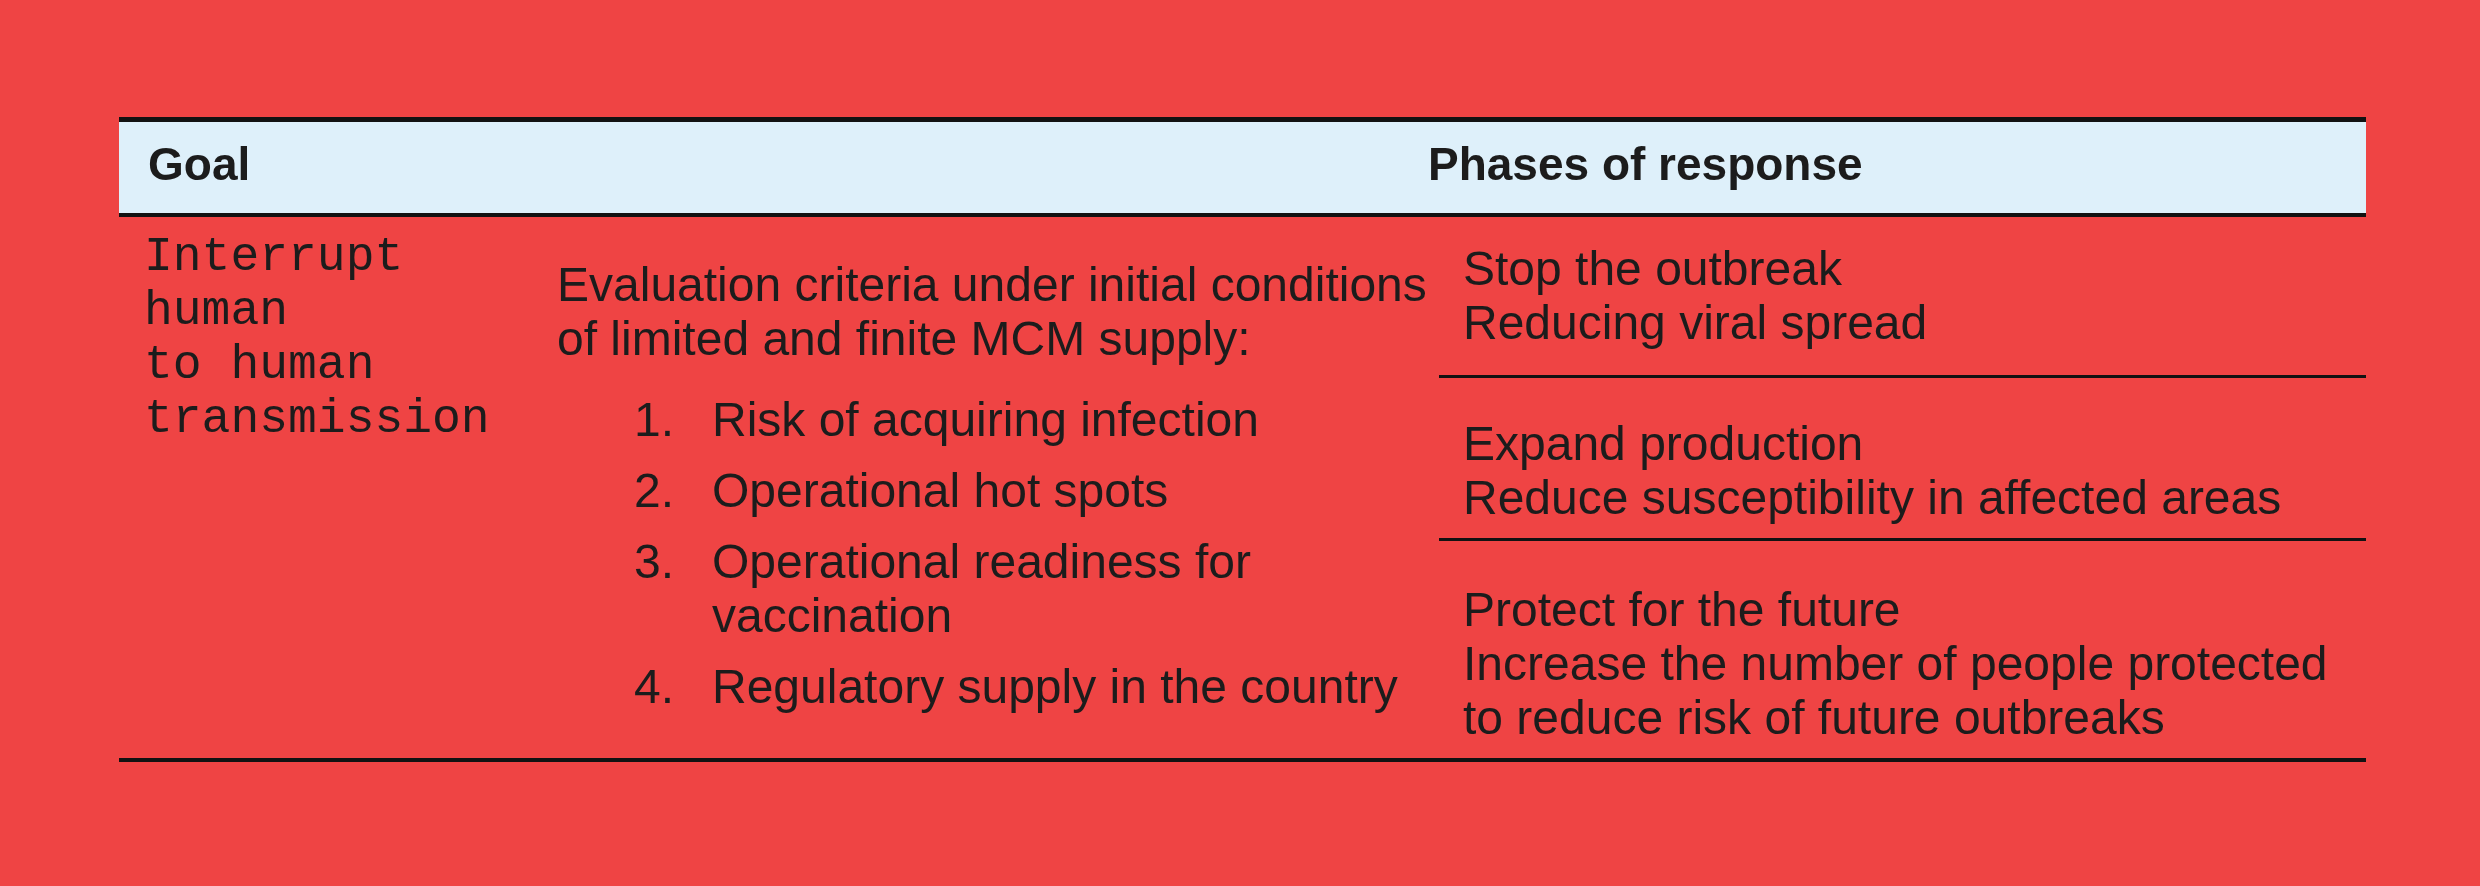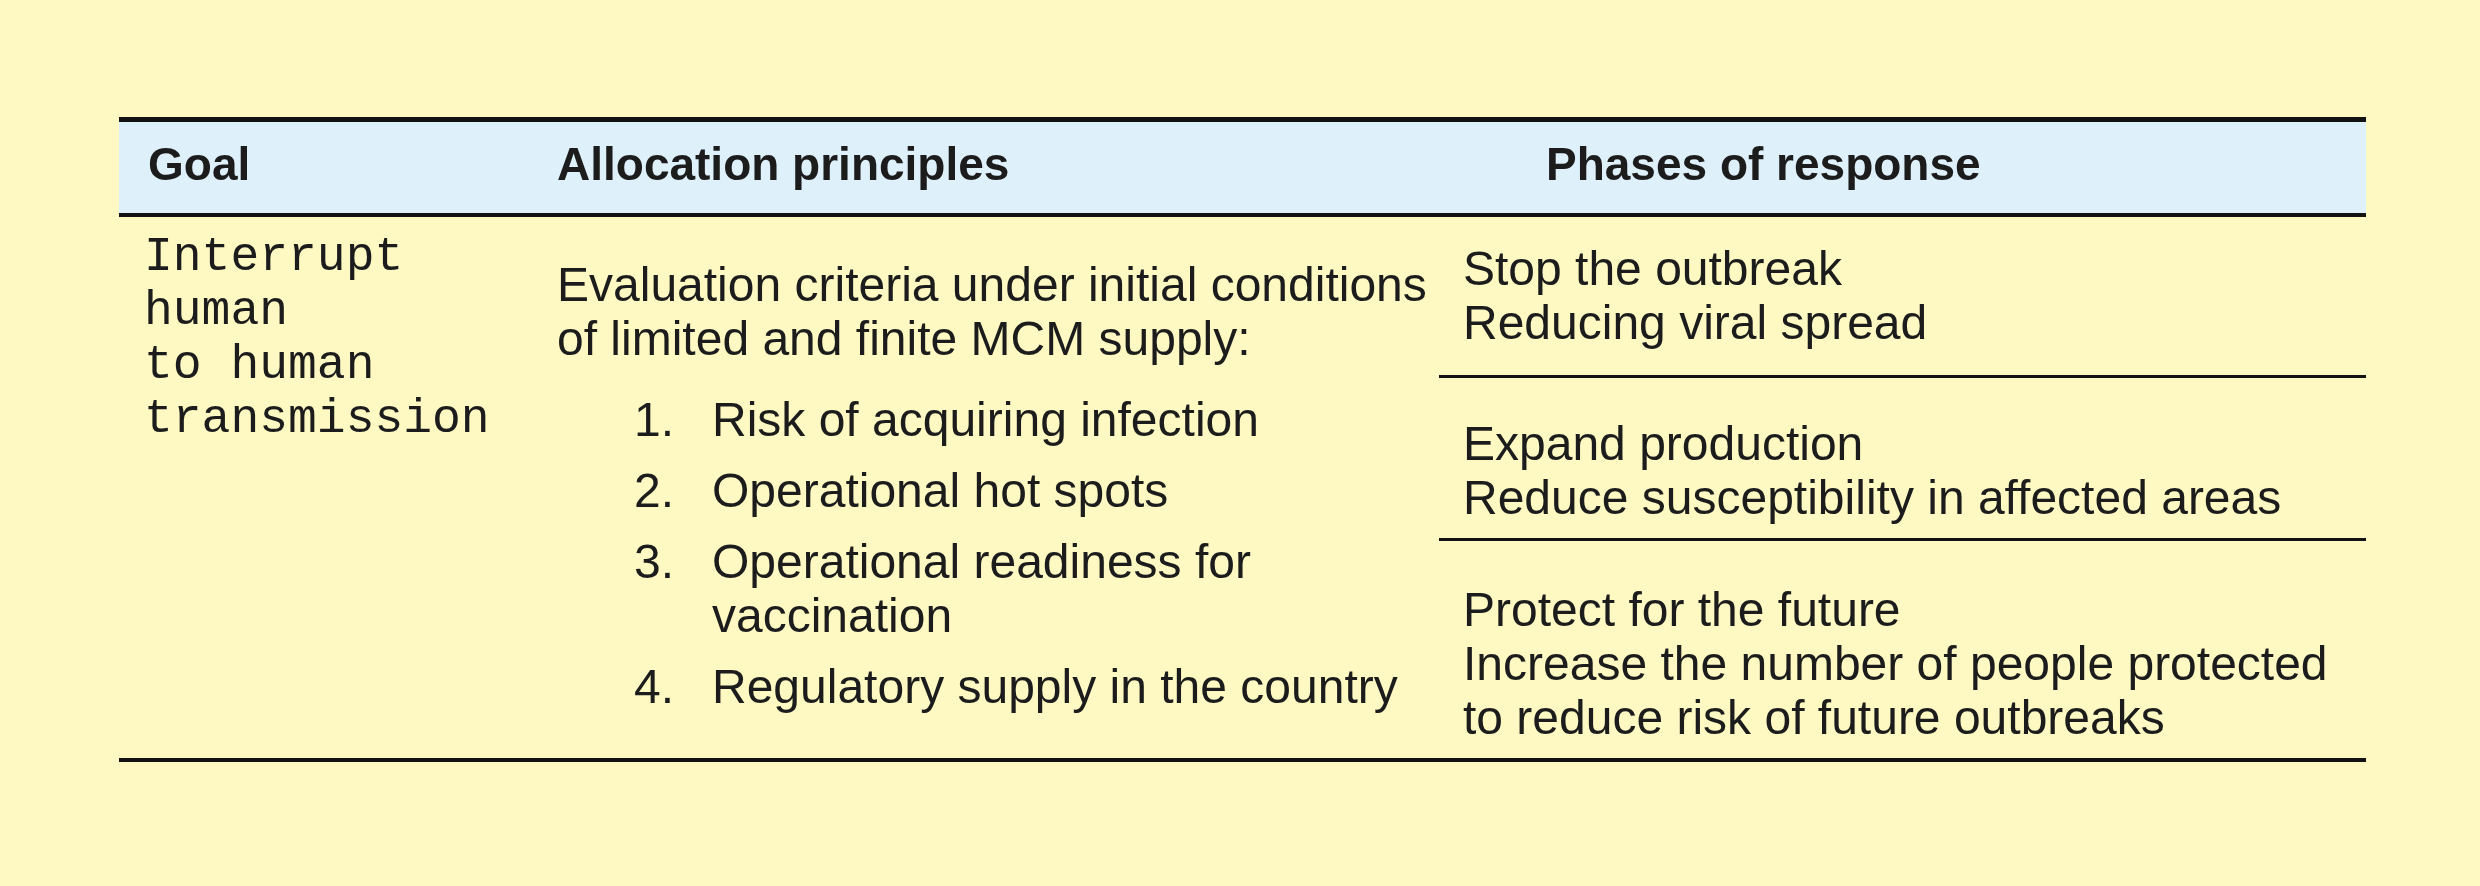--- a/index.html
+++ b/index.html
@@ -1,21 +1,21 @@
 <!DOCTYPE html>
 <html><head>
 <meta charset="utf-8">
 <style>
   * { margin: 0; padding: 0; box-sizing: border-box; }
   html, body { background: #ffffff; }
   .page {
     position: relative;
     width: 2480px;
     height: 886px;
-    background: #fef9c3;
+    background: #ef4444;
     font-family: "Liberation Sans", "DejaVu Sans", sans-serif;
     color: #1c1c1c;
     overflow: hidden;
   }
   .rule {
     position: absolute;
     background: #121212;
   }
   .rule.top          { left: 119px; top: 117px; width: 2247px; height: 5px; }
   .rule.header-bottom{ left: 119px; top: 213px; width: 2247px; height: 4px; }
@@ -32,21 +32,21 @@
   .header-label {
     position: absolute;
     top: 137px;
     font-size: 46px;
     font-weight: bold;
     line-height: 54px;
     white-space: nowrap;
   }
   .header-label.c1 { left: 148px; }
   .header-label.c2 { left: 557px; }
-  .header-label.c3 { left: 1546px; text-align: right; }
+  .header-label.c3 { left: 1428px; text-align: right; }
 
   .cell-text {
     position: absolute;
     font-size: 48px;
     line-height: 54px;
     white-space: pre-line;
   }
   .goal-cell   { left: 144px; top: 230px; width: 400px; font-family: Liberation Mono, monospace; }
   .alloc-intro { left: 557px; top: 230px; width: 930px; margin-top: 28px; }
 
@@ -89,21 +89,20 @@
 <div class="page">
 
   <div class="rule top"></div>
   <div class="header-band"></div>
   <div class="rule header-bottom"></div>
   <div class="rule phase-div-1"></div>
   <div class="rule phase-div-2"></div>
   <div class="rule bottom"></div>
 
   <div class="header-label c1">Goal</div>
-  <div class="header-label c2">Allocation principles</div>
   <div class="header-label c3">Phases of response</div>
 
   <div class="cell-text goal-cell">Interrupt human
 to human
 transmission</div>
 
   <div class="cell-text alloc-intro">Evaluation criteria under initial conditions
 of limited and finite MCM supply:</div>
 
   <div class="alloc-list">

